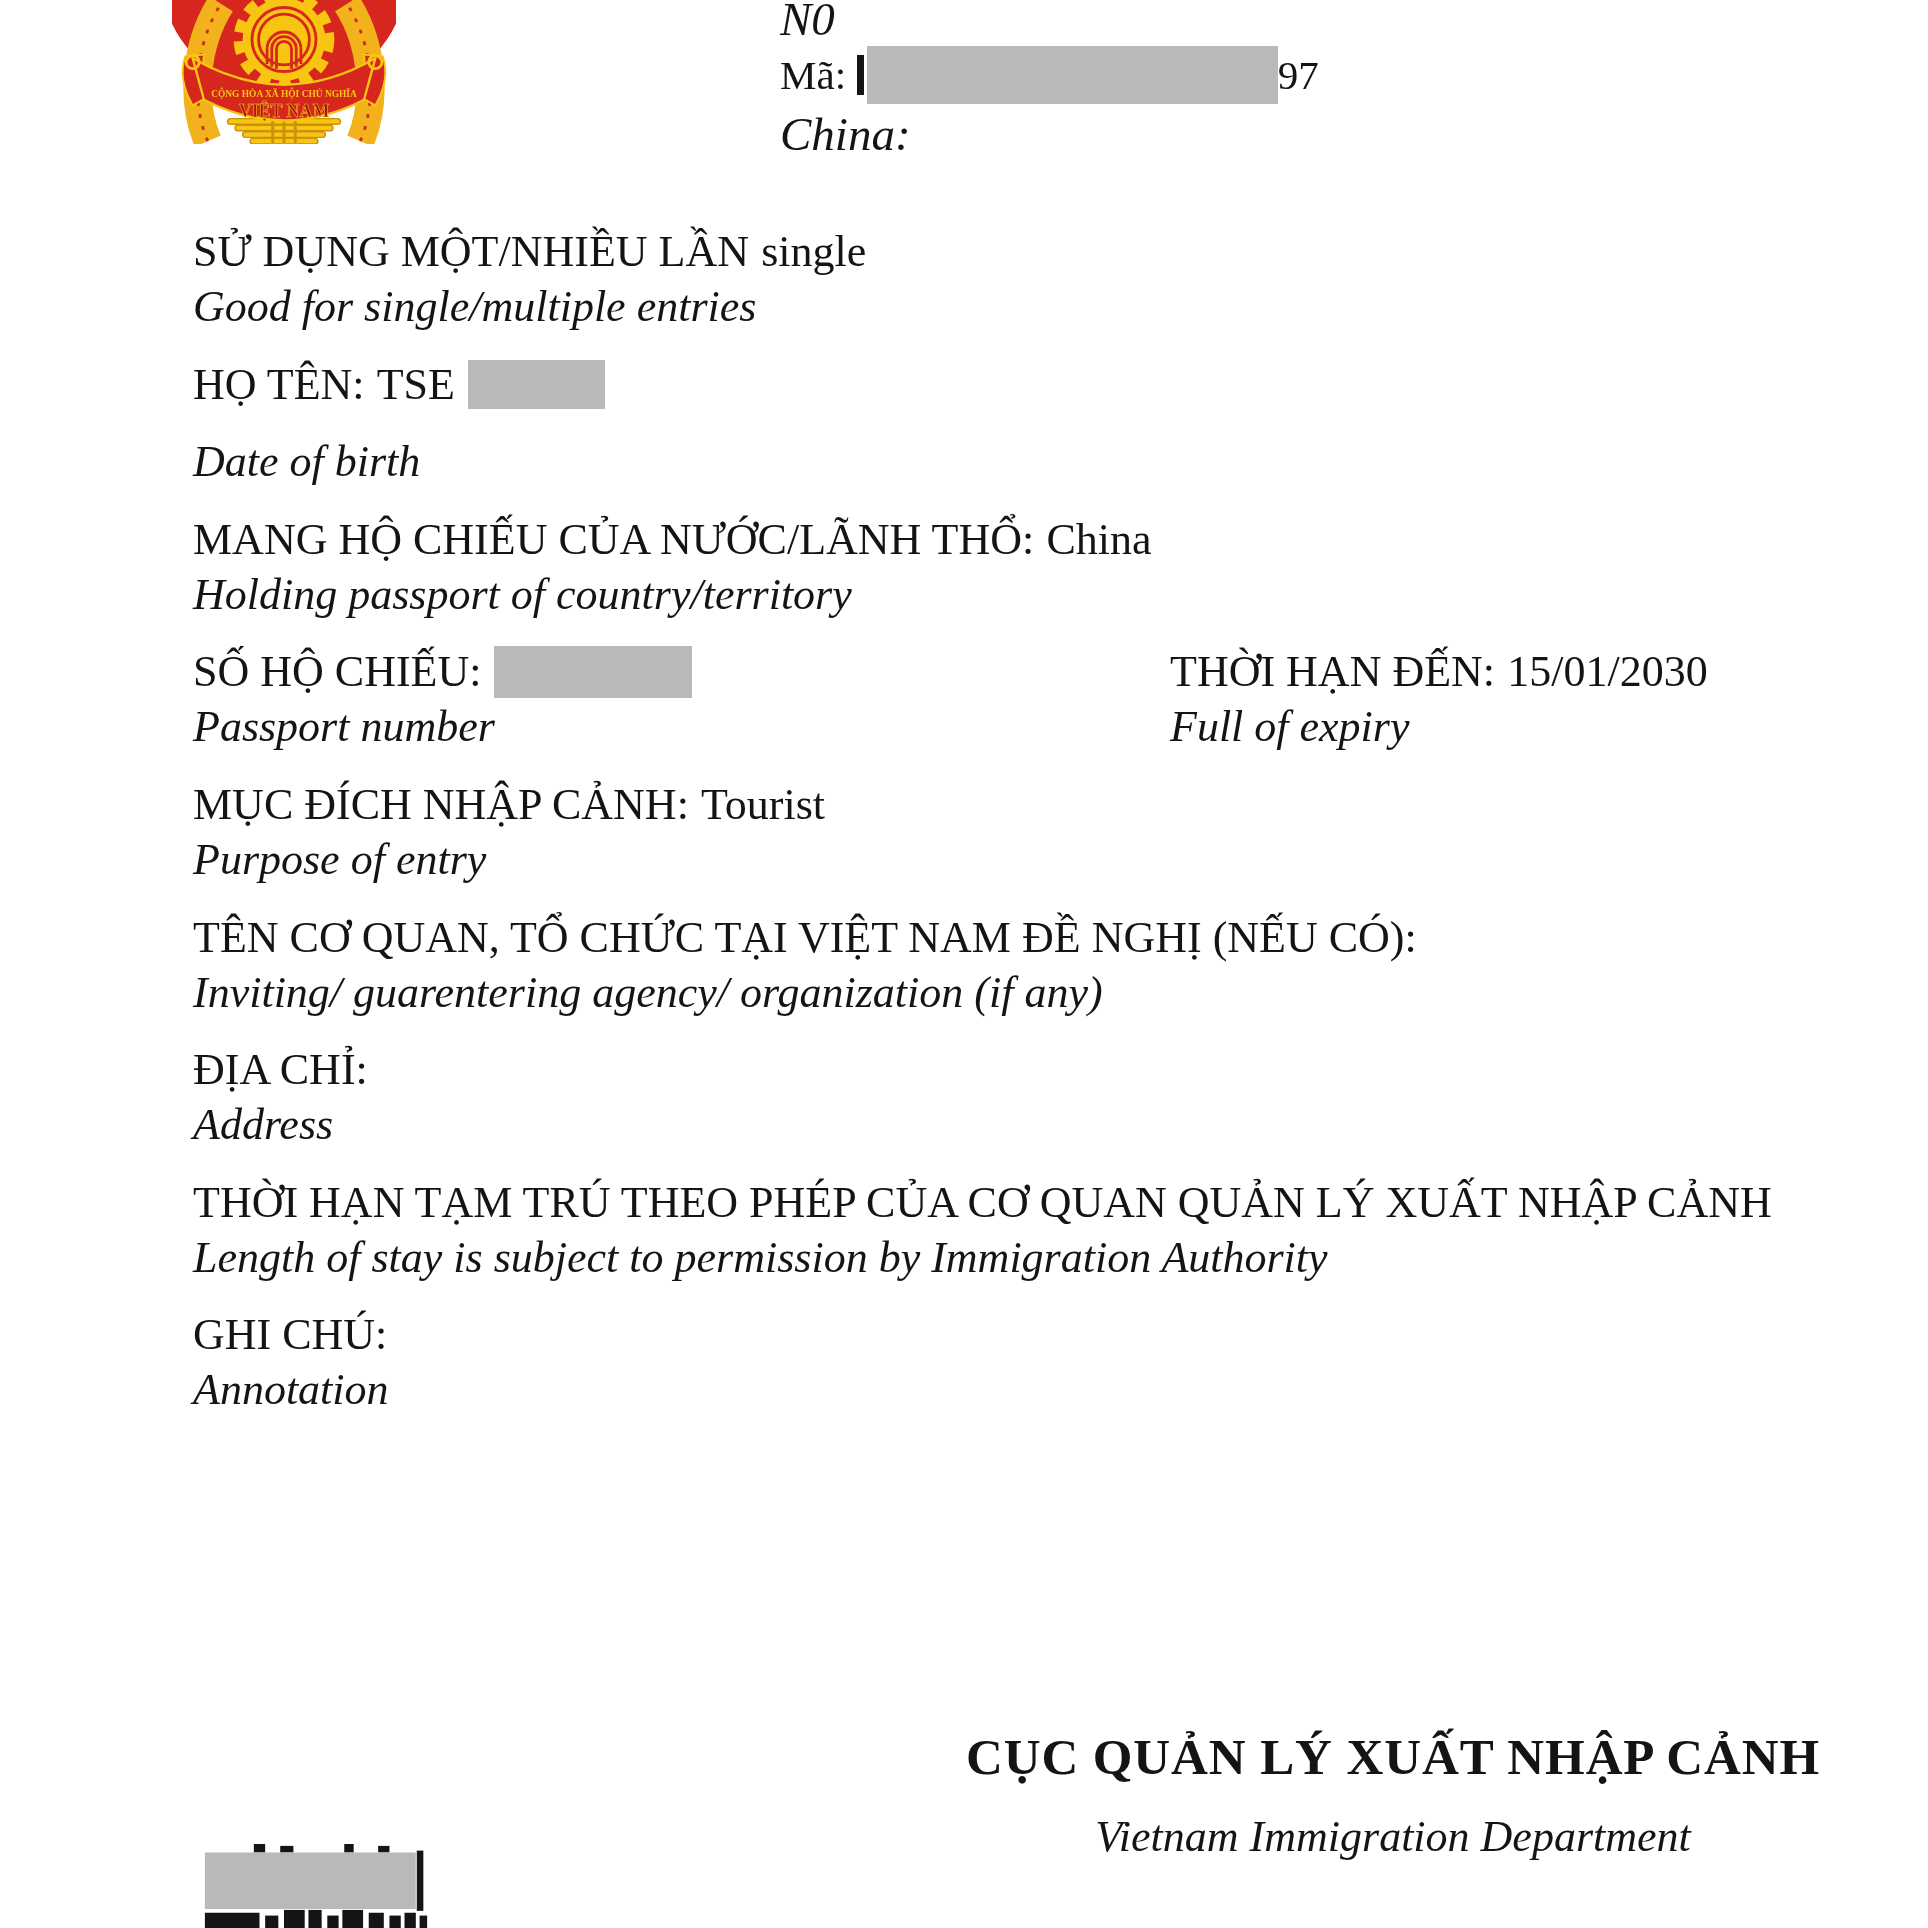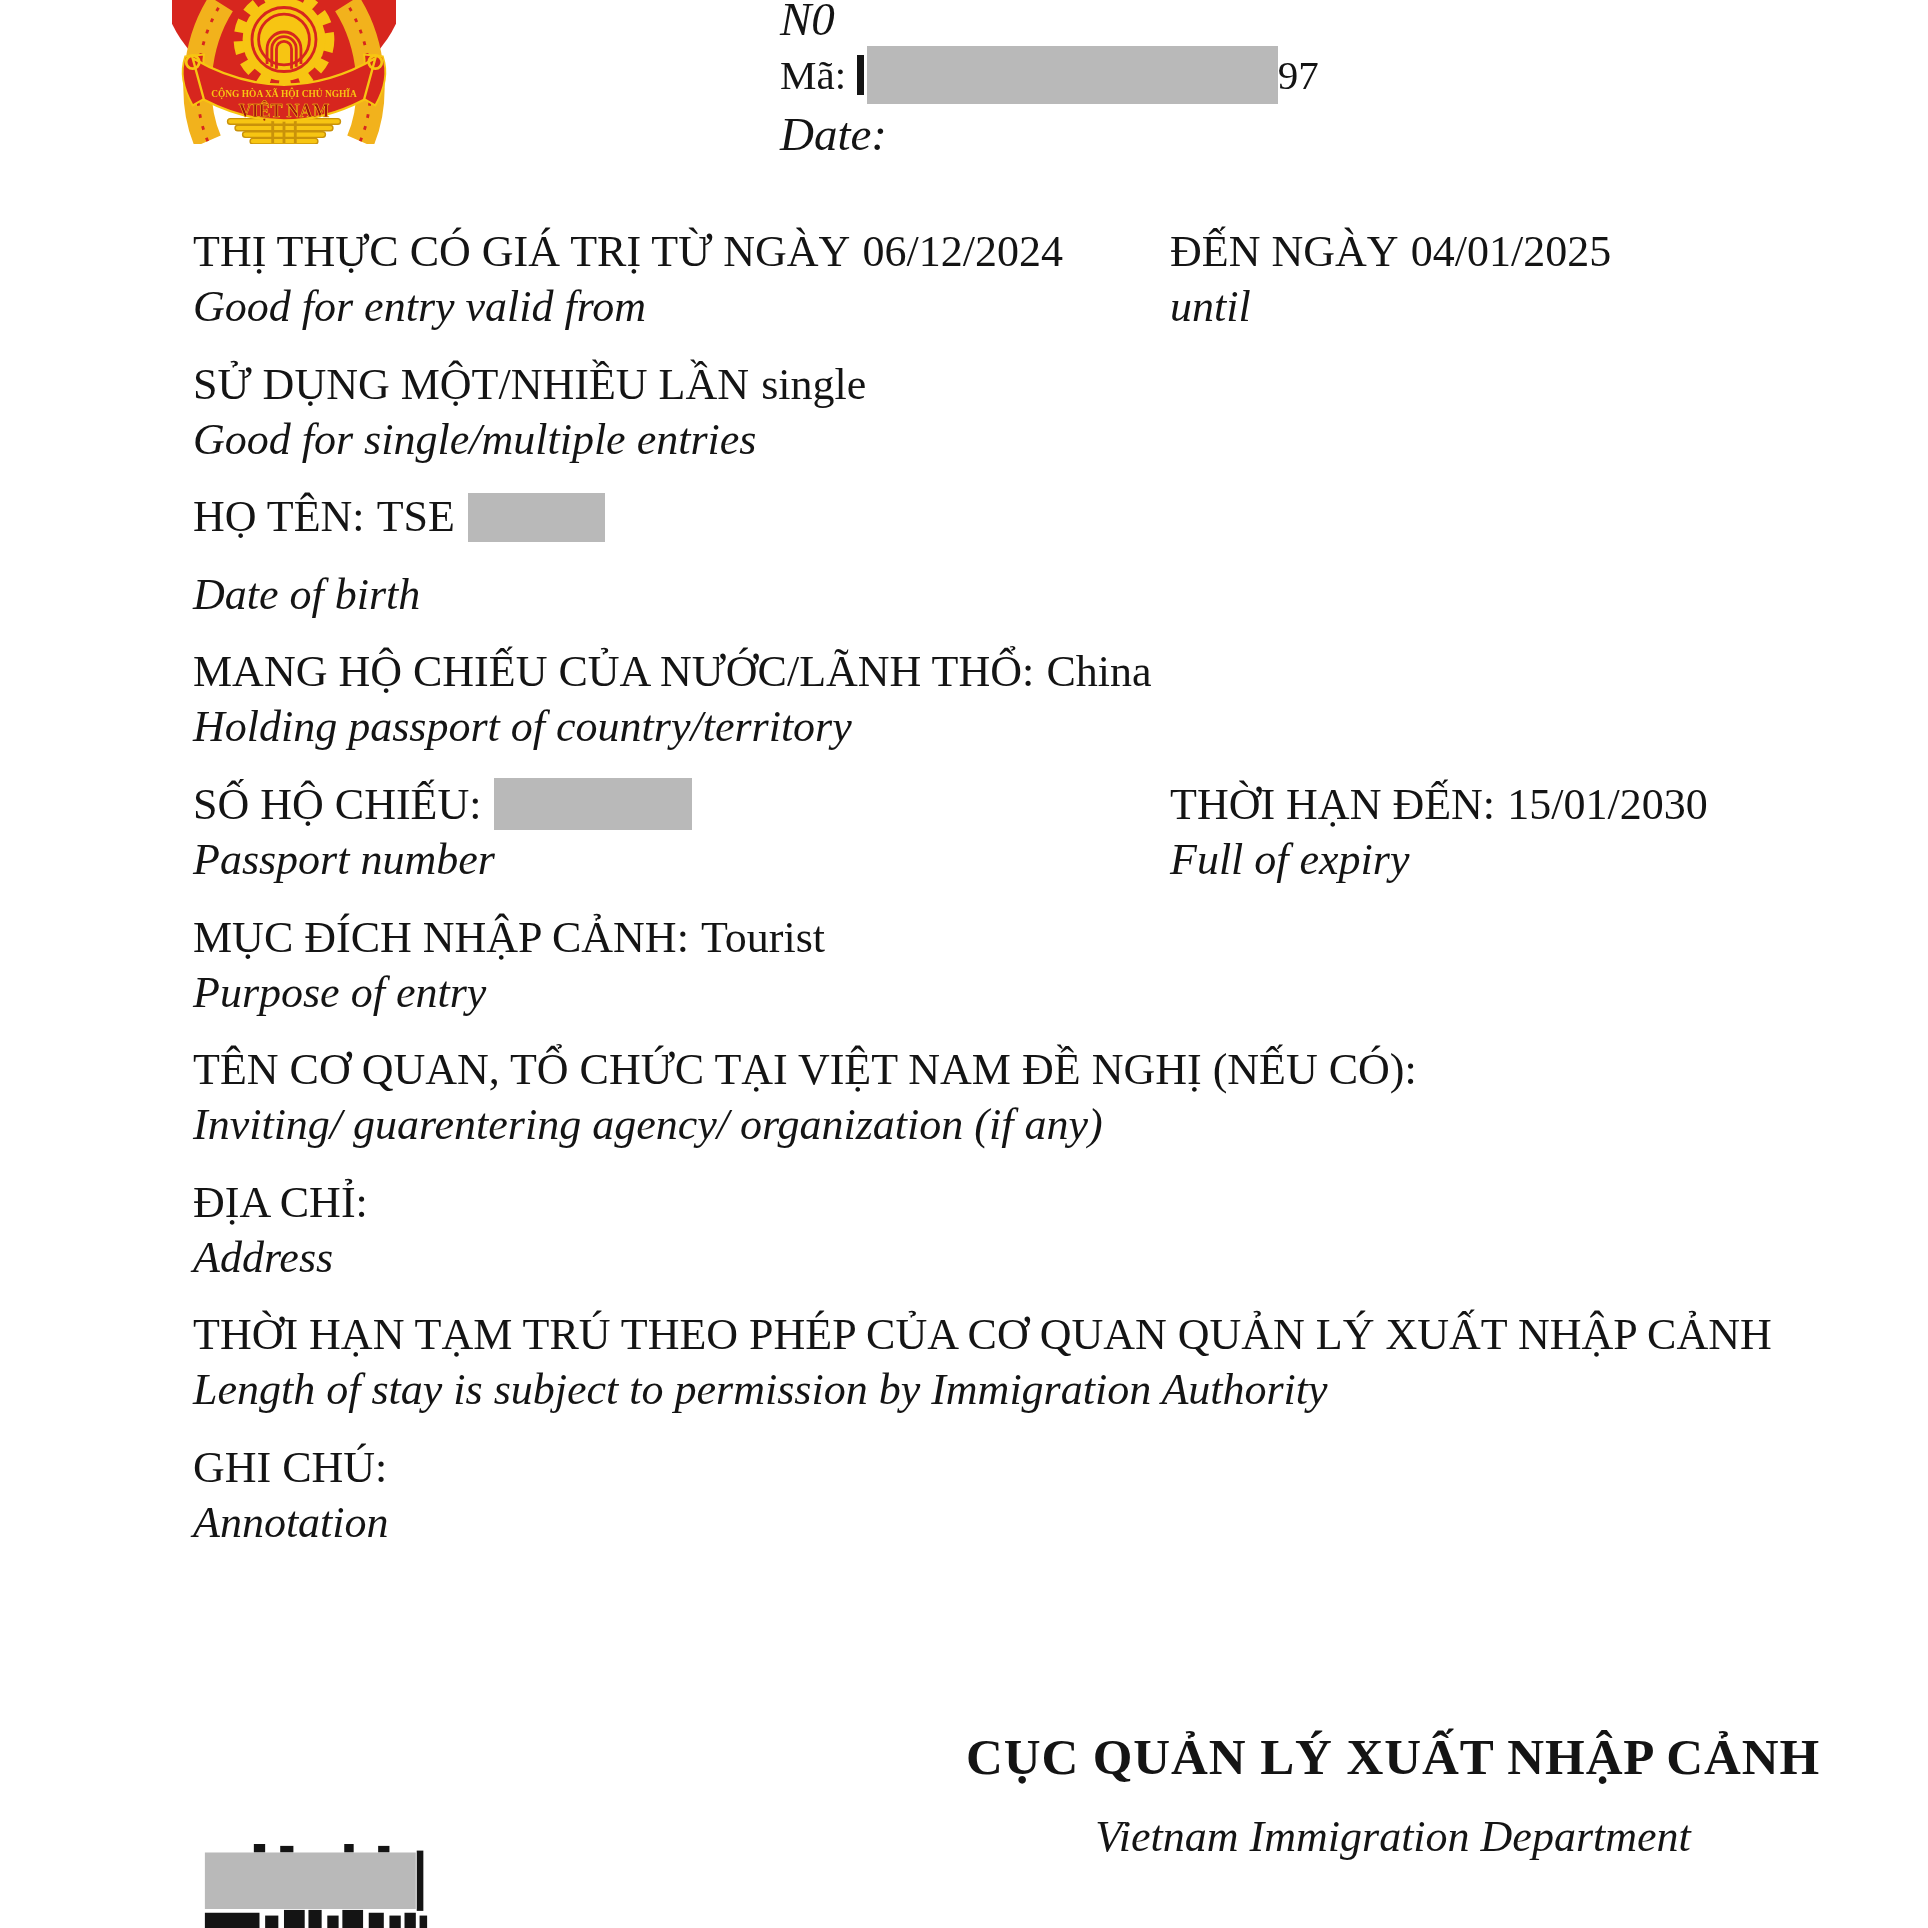--- a/index.html
+++ b/index.html
@@ -74,33 +74,25 @@
     <circle cx="216" cy="66" r="7" fill="none" stroke="#f7c512" stroke-width="3"></circle>
     <text x="119" y="103" text-anchor="middle" font-size="10" font-weight="bold" fill="#f7c512">CỘNG HÒA XÃ HỘI CHỦ NGHĨA</text>
     <text x="119" y="124" text-anchor="middle" font-size="19" font-weight="bold" fill="#a3150f" stroke="#f7c512" stroke-width="0.6">VIỆT NAM</text>
   </svg>
 
   <div class="hdr">
     <div class="hdr-no">N0</div>
     <div class="hdr-ma">
       <span>Mã:</span><span class="sliver"></span><span class="redact r-code"></span><span>97</span>
     </div>
-    <div class="hdr-code">Date:</div>
+    <div class="hdr-code">China:</div>
   </div>
 
   <div class="fields">
 
-    <div class="row">
-      <div class="vi"><span>THỊ THỰC CÓ GIÁ TRỊ TỪ NGÀY</span><span class="val">06/12/2024</span></div>
-      <div class="en">Good for entry valid from</div>
-      <div class="right-col">
-        <div class="vi"><span>ĐẾN NGÀY</span><span class="val">04/01/2025</span></div>
-        <div class="en">until</div>
-      </div>
-    </div>
 
     <div class="row">
       <div class="vi"><span>SỬ DỤNG MỘT/NHIỀU LẦN</span><span class="val">single</span></div>
       <div class="en">Good for single/multiple entries</div>
     </div>
 
     <div class="row">
       <div class="vi"><span>HỌ TÊN:</span><span class="val">TSE</span><span class="redact r-name"></span></div>
     </div>
 

